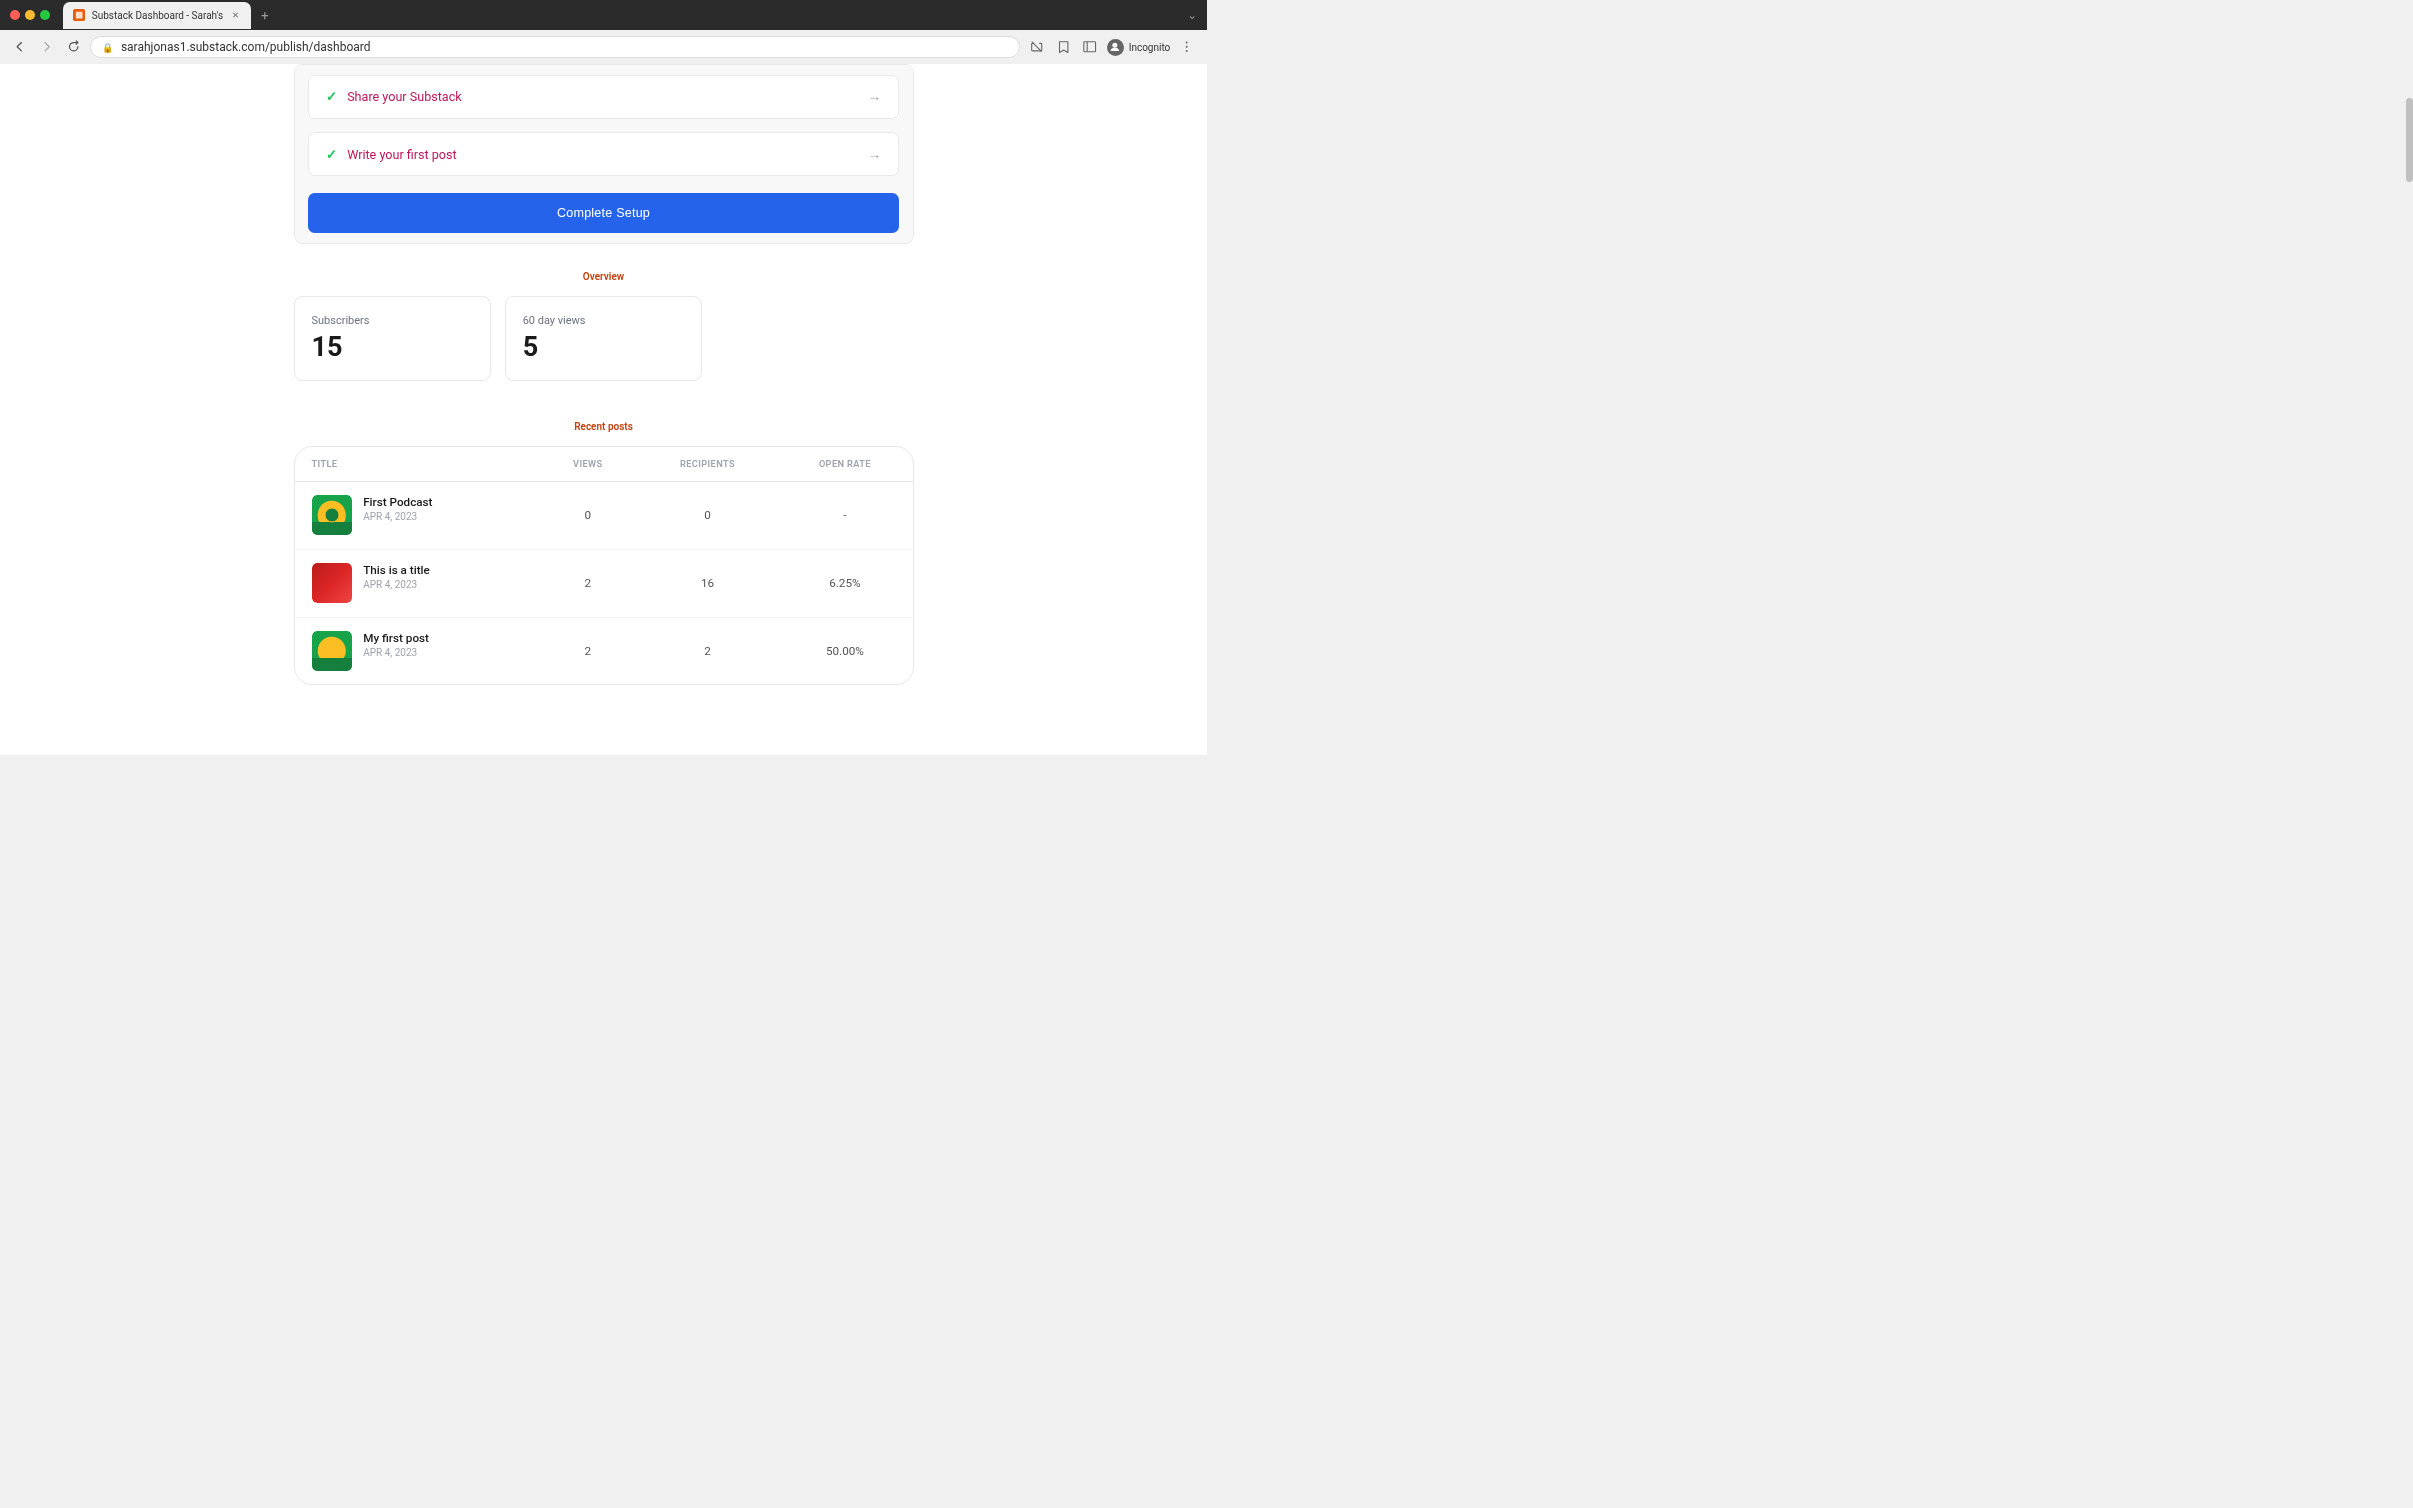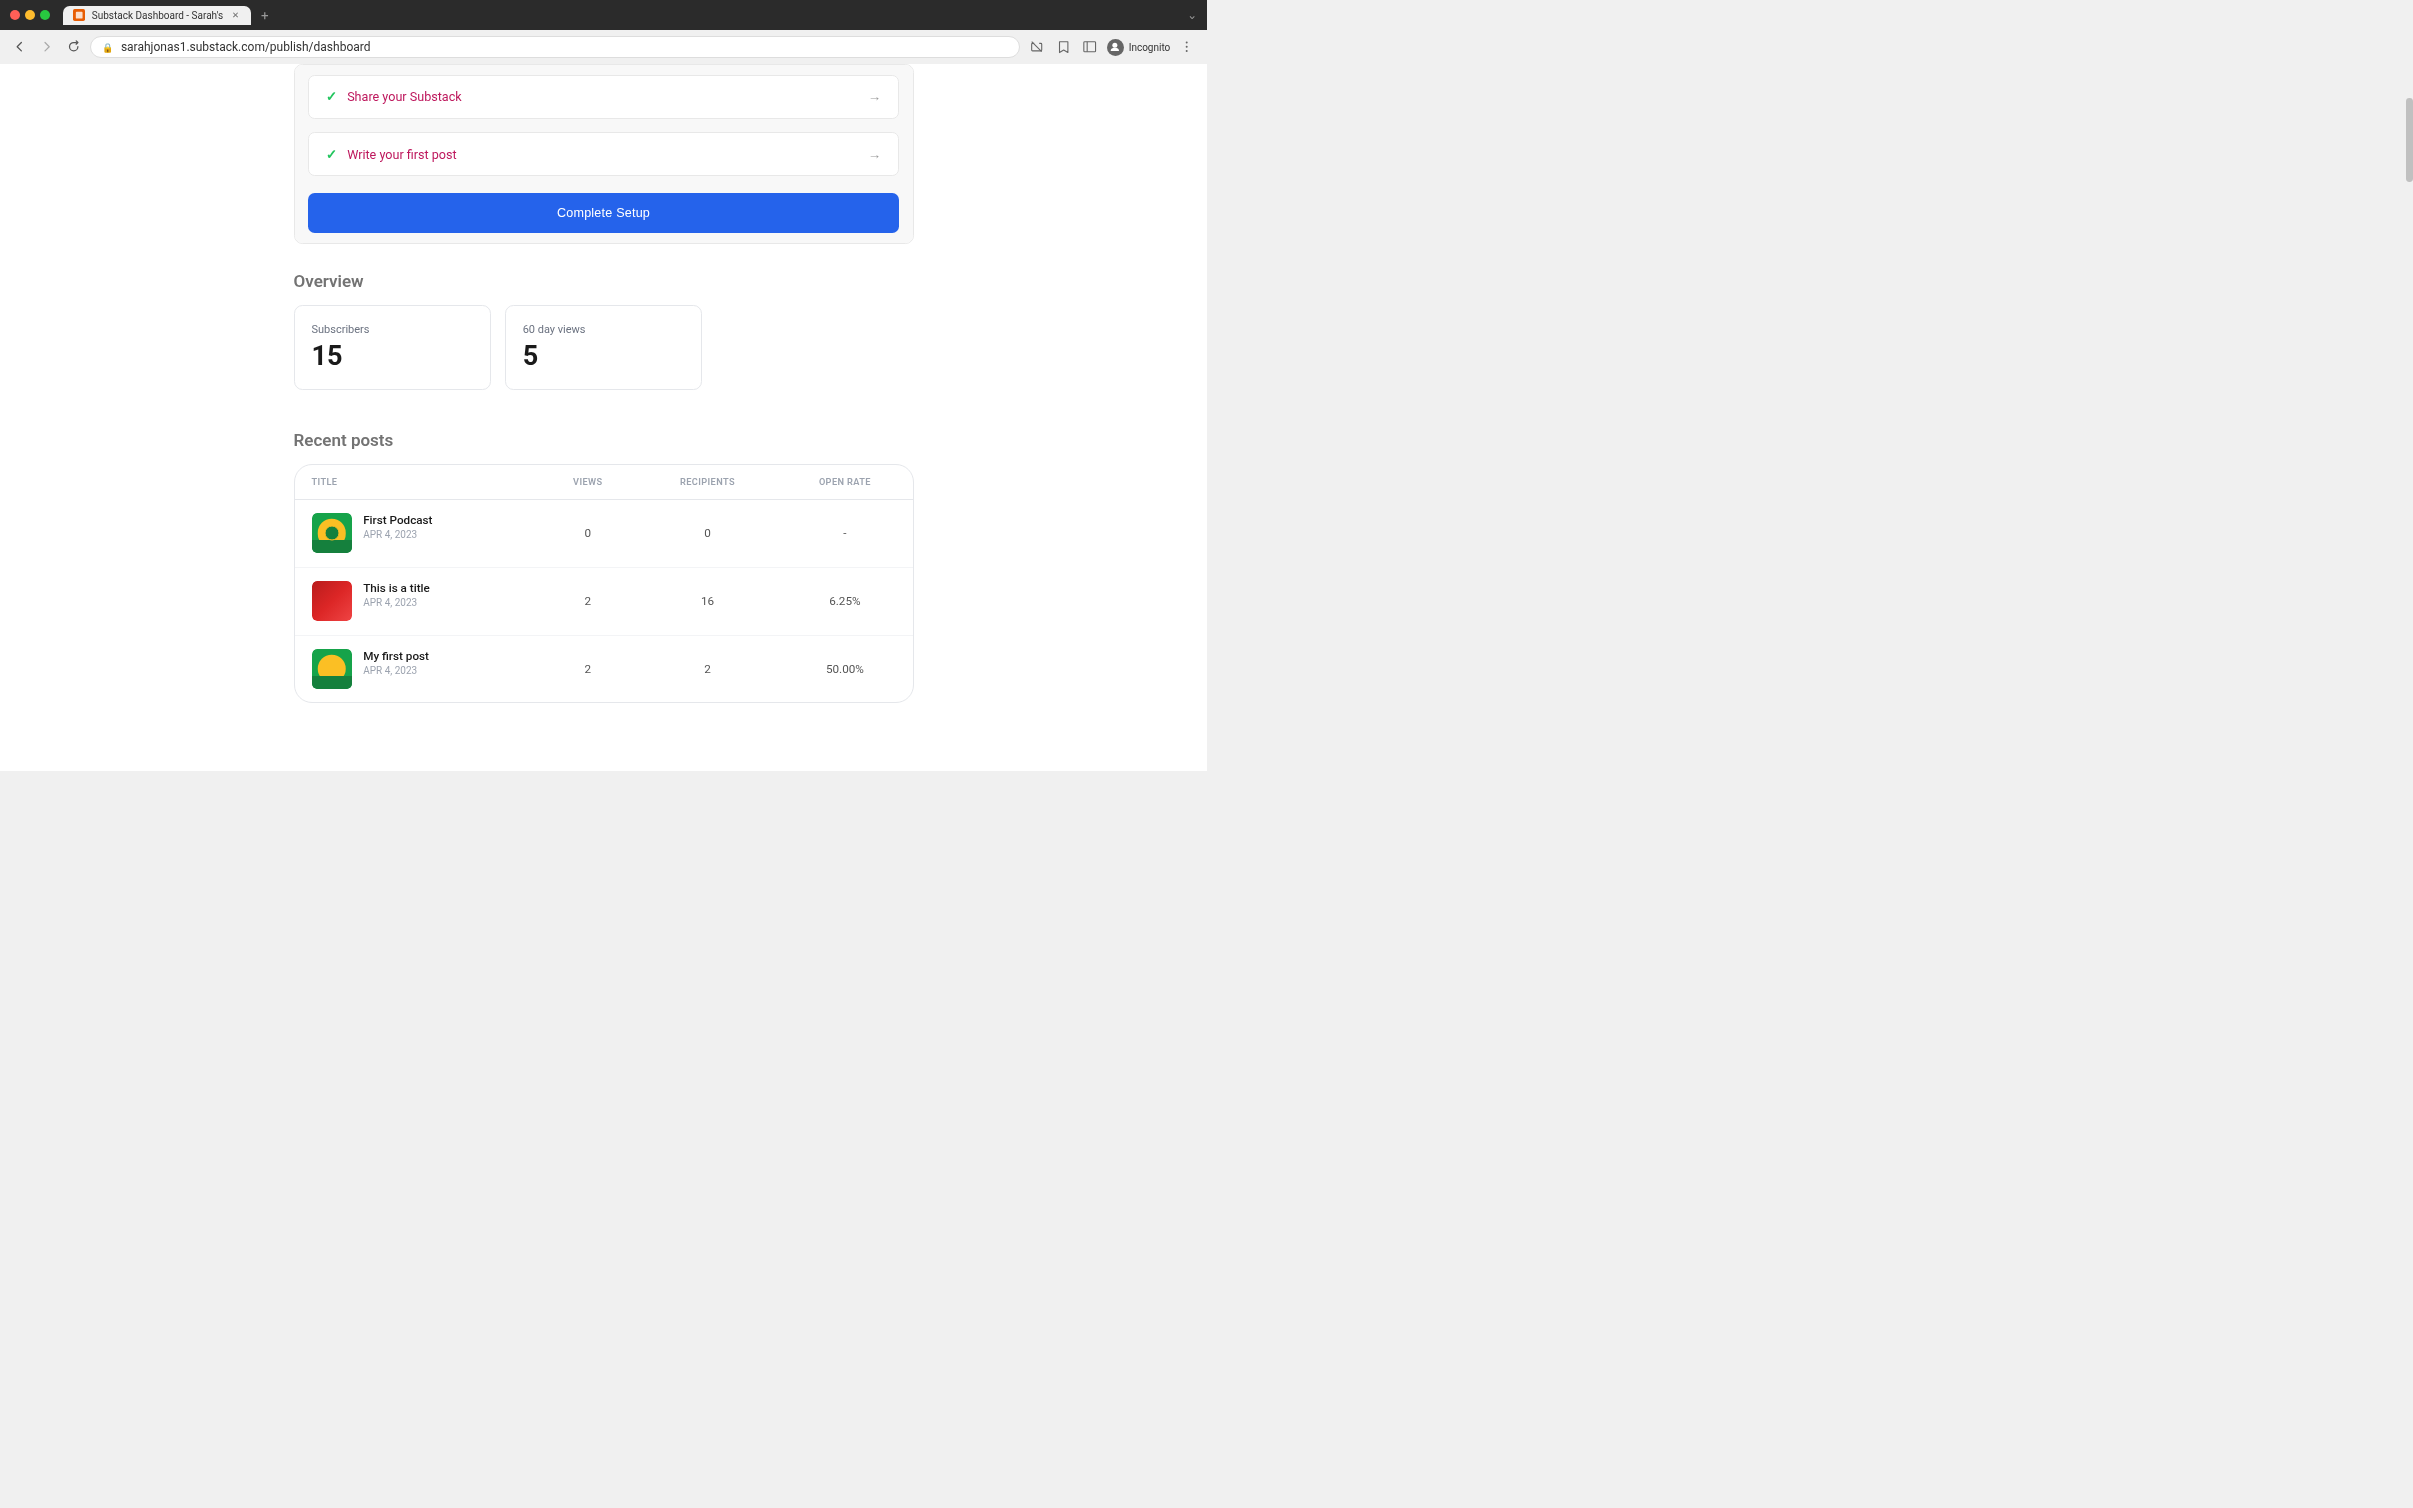--- a/index.html
+++ b/index.html
@@ -49,21 +49,21 @@
       margin-left: 6.7px;
     }
 
     .tab-active {
       background: #f0f0f0;
       border-radius: 6.7px 6.7px 0 0;
       padding: 3.4px 10px;
       display: flex;
       align-items: center;
       gap: 6.7px;
-      height: 19px;
+      height: 27px;
       font-size: 10px;
       color: #333;
     }
 
     .tab-icon {
       width: 11.7px;
       height: 11.7px;
       background: #e85d04;
       border-radius: 1.7px;
       display: flex;
@@ -234,24 +234,25 @@
       font-size: 12.6px;
       font-weight: 500;
       cursor: pointer;
       width: 100%;
       margin-top: 10px;
       letter-spacing: 0.2px;
     }
 
     
     .section-title {
-      font-size: 17px;
+      font-size: 10px;
       font-weight: 600;
-      color: #737373;
+      color: #c2410c;
       margin-bottom: 13.4px;
+      text-align: center;
     }
 
     .stats-grid {
       display: grid;
       grid-template-columns: 1fr 1fr 1fr;
       gap: 13.4px;
       margin-bottom: 40px;
     }
 
     .stat-card {

